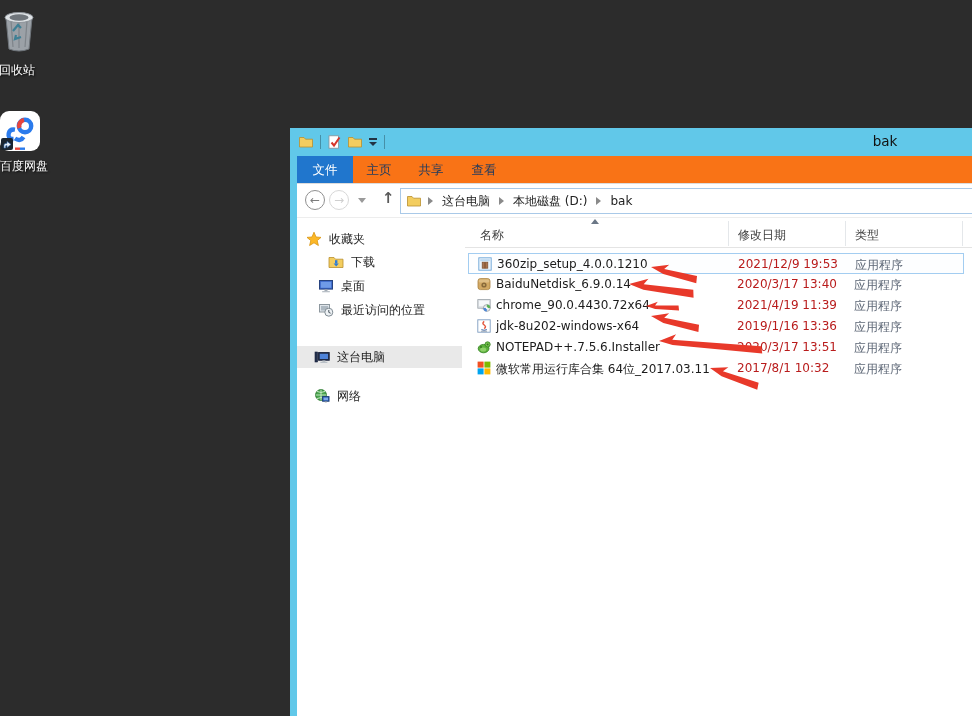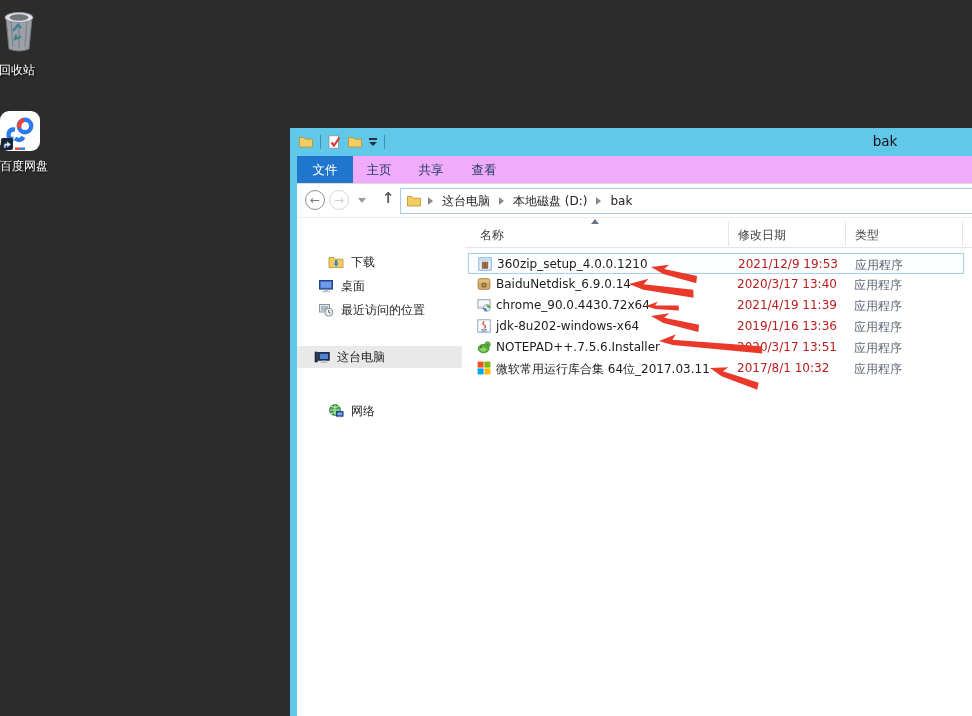--- a/index.html
+++ b/index.html
@@ -18,21 +18,21 @@
   .baidu-tile{position:relative;width:40px;height:40px;background:#fff;border-radius:9px;display:inline-block;}
   .short-arrow{position:absolute;left:1px;bottom:1px;width:12px;height:12px;background:#1b2531;border-radius:2px;}
   
   #window{position:absolute;left:290px;top:128px;width:682px;height:588px;background:#fff;}
   #win-left-edge{position:absolute;left:0;top:0;width:7px;height:588px;background:var(--titlebar,#61c8e9);}
   #titlebar{position:absolute;left:0;top:0;width:682px;height:28px;background:var(--titlebar,#61c8e9);}
   #qat{position:absolute;left:9px;top:5px;display:flex;align-items:center;gap:7px;height:18px;}
   .qat-sep{width:1px;height:14px;background:rgba(0,0,0,.28);}
   #win-title{position:absolute;left:555px;top:5px;width:80px;text-align:center;font-size:13.5px;color:#111;}
   
-  #tabrow{position:absolute;left:0;top:28px;width:682px;height:28px;background:#f0abfc;border-bottom:1px solid #dcdcdc;box-sizing:border-box;}
+  #tabrow{position:absolute;left:0;top:28px;width:682px;height:28px;background:#f97316;border-bottom:1px solid #dcdcdc;box-sizing:border-box;}
   .tab{position:absolute;top:0;height:27px;line-height:27px;text-align:center;font-size:12.5px;color:#1e3a5f;cursor:default;}
   .tab.active{background:var(--active-tab,#2076cd);color:#fff;}
   
   #addrrow{position:absolute;left:0;top:56px;width:682px;height:34px;background:#fff;border-bottom:1px solid #ededed;box-sizing:border-box;}
   .navcirc{position:absolute;top:6px;width:20px;height:20px;border-radius:50%;box-sizing:border-box;text-align:center;line-height:18px;font-size:12px;}
   #nav-back{left:15px;border:1.4px solid #909090;color:#7c7c7c;}
   #nav-fwd{left:39px;border:1.4px solid #d8d8d8;color:#cfcfcf;}
   #nav-drop{position:absolute;left:68px;top:14px;width:0;height:0;border-left:4px solid transparent;border-right:4px solid transparent;border-top:5px solid #9a9a9a;}
   #nav-up{position:absolute;left:92px;top:5px;font-size:15px;font-weight:bold;color:#5a5a5a;}
   #addrbox{position:absolute;left:110px;top:4px;height:26px;width:578px;border:1px solid #a9c9e8;box-sizing:border-box;background:#fff;display:flex;align-items:center;}
@@ -233,20 +233,28 @@
             <rect x="7.4" y="0.6" width="6" height="6" fill="#7fba00"></rect>
             <rect x="0.6" y="7.4" width="6" height="6" fill="#00a4ef"></rect>
             <rect x="7.4" y="7.4" width="6" height="6" fill="#ffb900"></rect>
           </svg>
         </span>
         <span class="fname">微软常用运行库合集 64位_2017.03.11</span>
         <span class="fdate">2017/8/1 10:32</span>
         <span class="ftype">应用程序</span>
       </div>
     </div>
+<div class="side-item" style="top: 100px; padding-left: 9px;">
+      <span class="sicon">
+        <svg width="16" height="16" viewBox="0 0 16 16">
+          <path d="M8 1.2 L10 6 L15 6.4 L11.2 9.6 L12.4 14.5 L8 11.8 L3.6 14.5 L4.8 9.6 L1 6.4 L6 6 Z" fill="#fcb827" stroke="#d9940f" stroke-width="0.8"></path>
+        </svg>
+      </span>
+      <span>收藏夹</span>
+    </div>
     <div class="side-item" style="top: 123px; padding-left: 31px;">
       <span class="sicon">
         <svg width="16" height="16" viewBox="0 0 16 16">
           <path d="M1 3.5 L6 3.5 L7.5 5.2 L15 5.2 L15 13.5 L1 13.5 Z" fill="#f3cd5f" stroke="#b98f2e" stroke-width="0.8"></path>
           <rect x="7" y="6.2" width="2.4" height="3.4" fill="#2e7cd6"></rect>
           <path d="M5.6 9.4 L10.8 9.4 L8.2 12.6 Z" fill="#2e7cd6"></path>
         </svg>
       </span>
       <span>下载</span>
     </div>
@@ -277,21 +285,21 @@
         <svg width="16" height="16" viewBox="0 0 16 16">
           <rect x="1" y="3" width="2.6" height="10" fill="#24314d" stroke="#17203a" stroke-width="0.6"></rect>
           <rect x="4.6" y="3.6" width="10.6" height="7.6" fill="#24314d" stroke="#17203a"></rect>
           <rect x="5.8" y="4.8" width="8.2" height="5.2" fill="#4d82d8"></rect>
           <rect x="8.4" y="11.2" width="3" height="1.4" fill="#9aa3ad"></rect>
           <rect x="6.4" y="12.8" width="7" height="1.2" fill="#b9c0c7"></rect>
         </svg>
       </span>
       <span>这台电脑</span>
     </div>
-    <div class="side-item" style="top: 272px; padding-left: 31px;">
+    <div class="side-item" style="top: 257px; padding-left: 17px;">
       <span class="sicon">
         <svg width="16" height="16" viewBox="0 0 16 16">
           <circle cx="7" cy="7" r="5.4" fill="#49a34c" stroke="#2e7d32"></circle>
           <path d="M1.6 7 L12.4 7 M7 1.6 L7 12.4 M3 3.4 Q7 5.6 11 3.4 M3 10.6 Q7 8.4 11 10.6" stroke="#cdeccd" stroke-width="0.9" fill="none"></path>
           <rect x="8.6" y="8.6" width="6.4" height="4.6" fill="#2f63b8" stroke="#1d3f78"></rect>
           <rect x="9.6" y="9.6" width="4.4" height="2.6" fill="#7fa9e8"></rect>
           <rect x="10.8" y="13.2" width="2" height="1.2" fill="#8a949c"></rect>
         </svg>
       </span>
       <span>网络</span>

